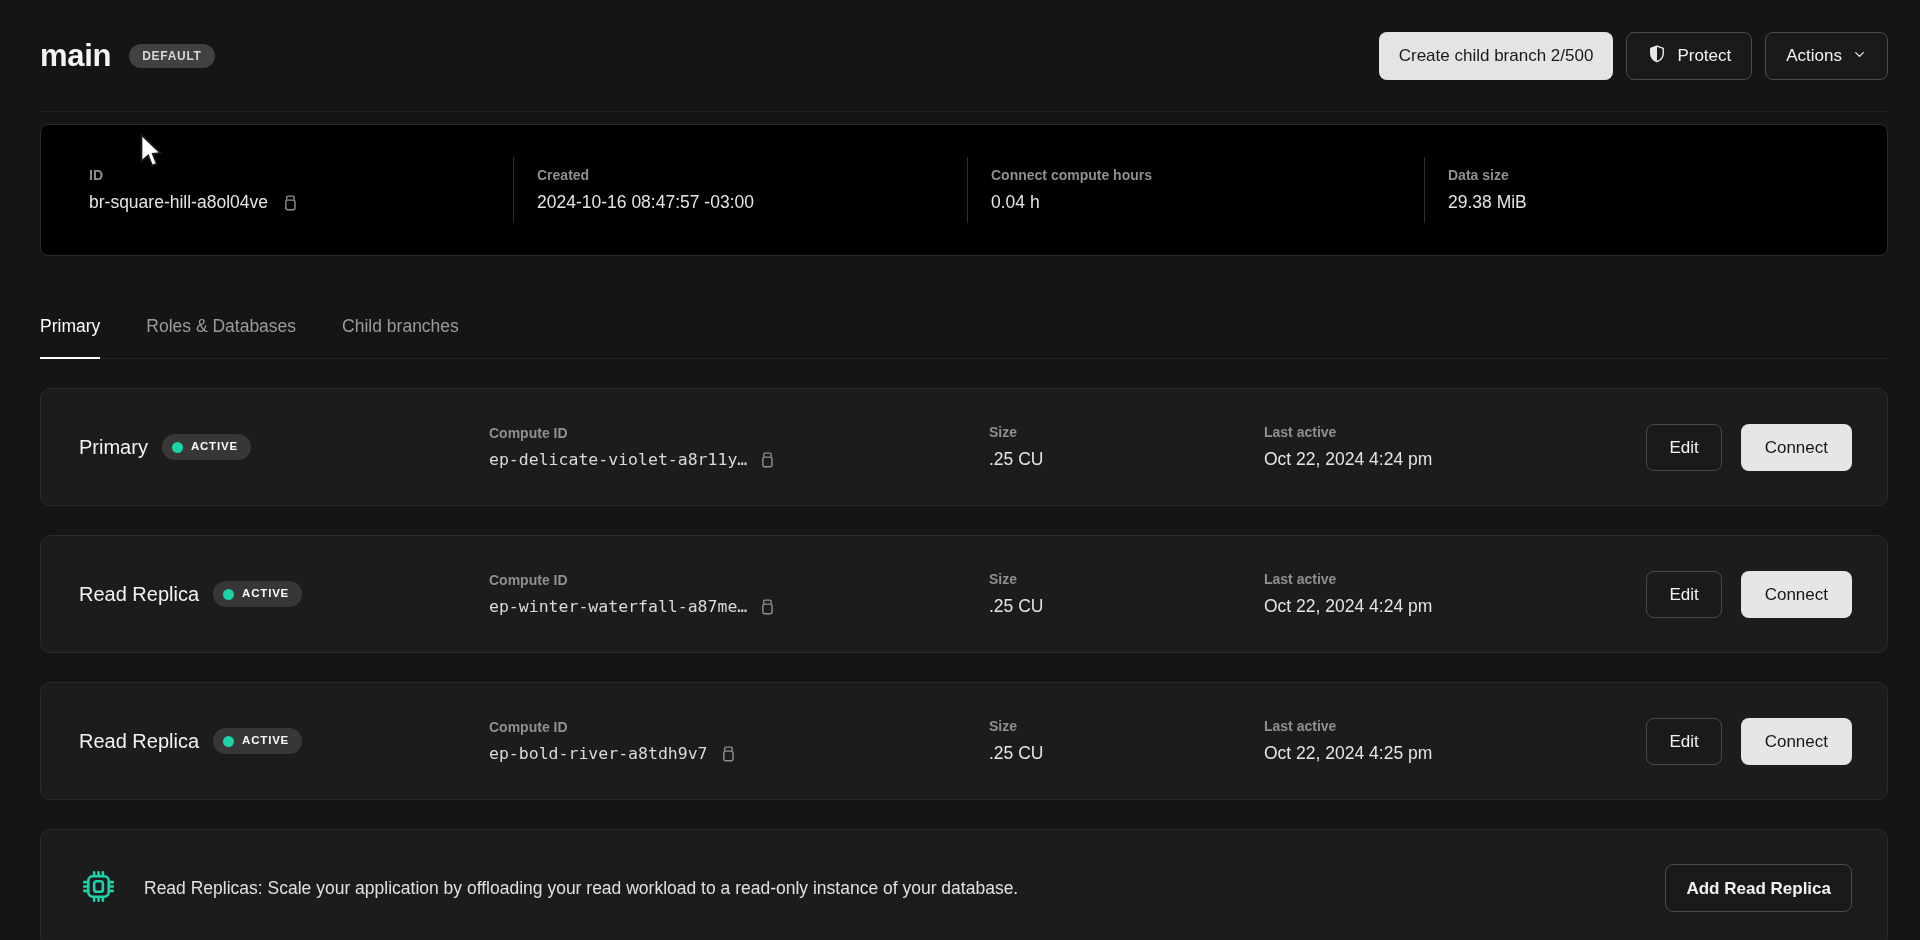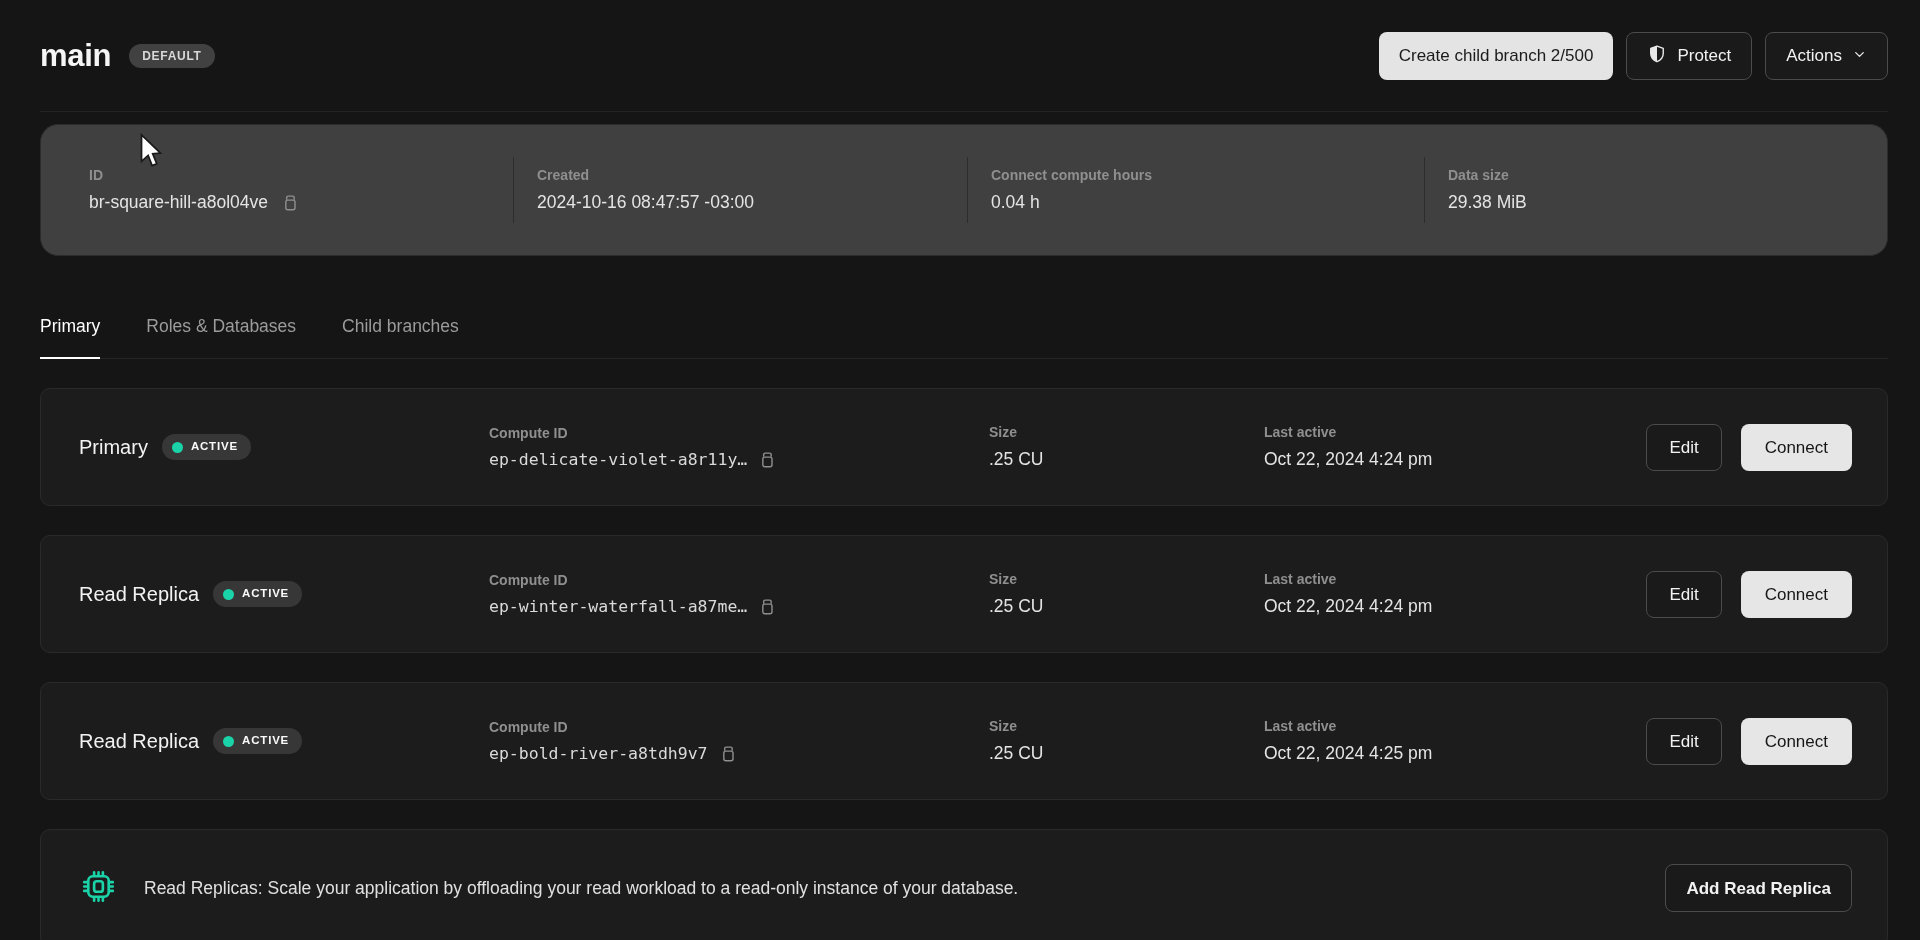--- a/index.html
+++ b/index.html
@@ -25,22 +25,22 @@
   .btn {
     height:48px; border-radius:8px; font-size:17px; font-weight:500;
     display:inline-flex; align-items:center; gap:10px; padding:0 20px;
     cursor:pointer; border:none; line-height:1; white-space:nowrap;
   }
   .btn-light { background:#e4e4e4; color:#1b1b1b; }
   .btn-dark  { background:#1a1a1a; border:1px solid #4b4b4b; color:#f2f2f2; }
 
   
   .info-card {
-    margin-top:12px; height:132px; background:#404040;
-    border:1px solid #2c2c2c; border-radius:18px;
+    margin-top:12px; height:132px; background:#000000;
+    border:1px solid #2c2c2c; border-radius:8px;
     display:grid; grid-template-columns:424px 454px 457px 1fr;
     align-items:center; padding-left:48px;
   }
   .info-cell { display:flex; flex-direction:column; justify-content:center; height:66px; }
   .info-cell + .info-cell { border-left:1px solid #2d2d2d; padding-left:23px; }
   .field-label { font-size:14px; font-weight:600; color:#8f8f8f; margin-bottom:9px; }
   .field-value { font-size:17.5px; color:#e4e4e4; }
   .value-with-copy { display:flex; align-items:center; gap:12px; }
   .copy-icon { display:inline-flex; cursor:pointer; }
 

